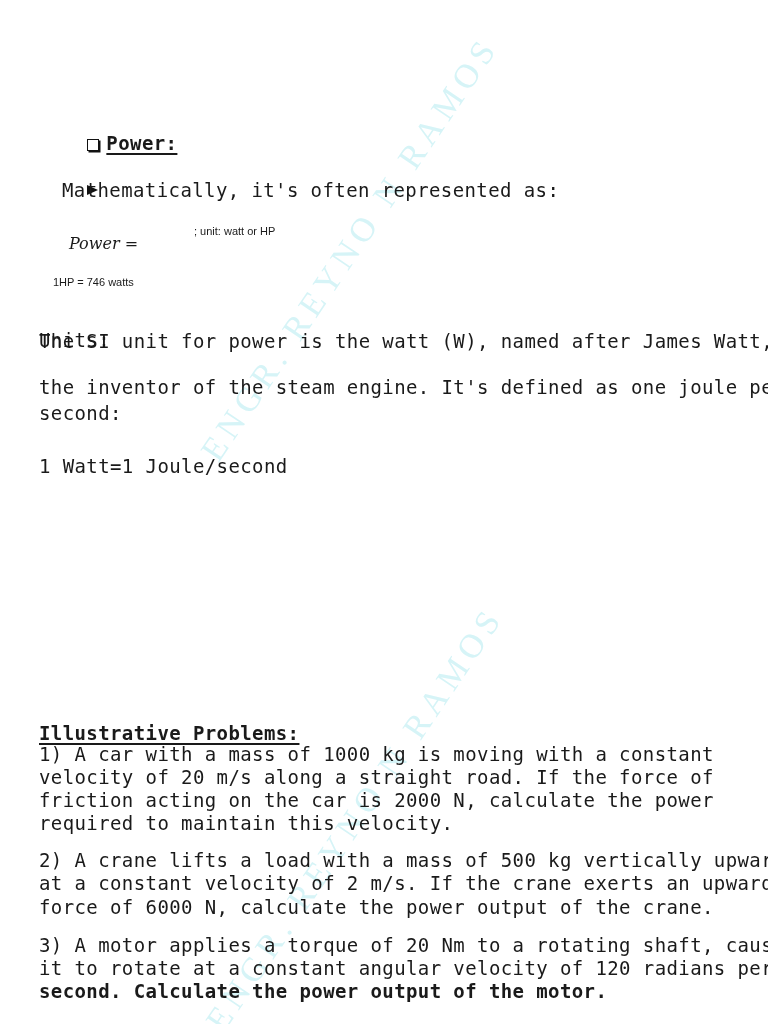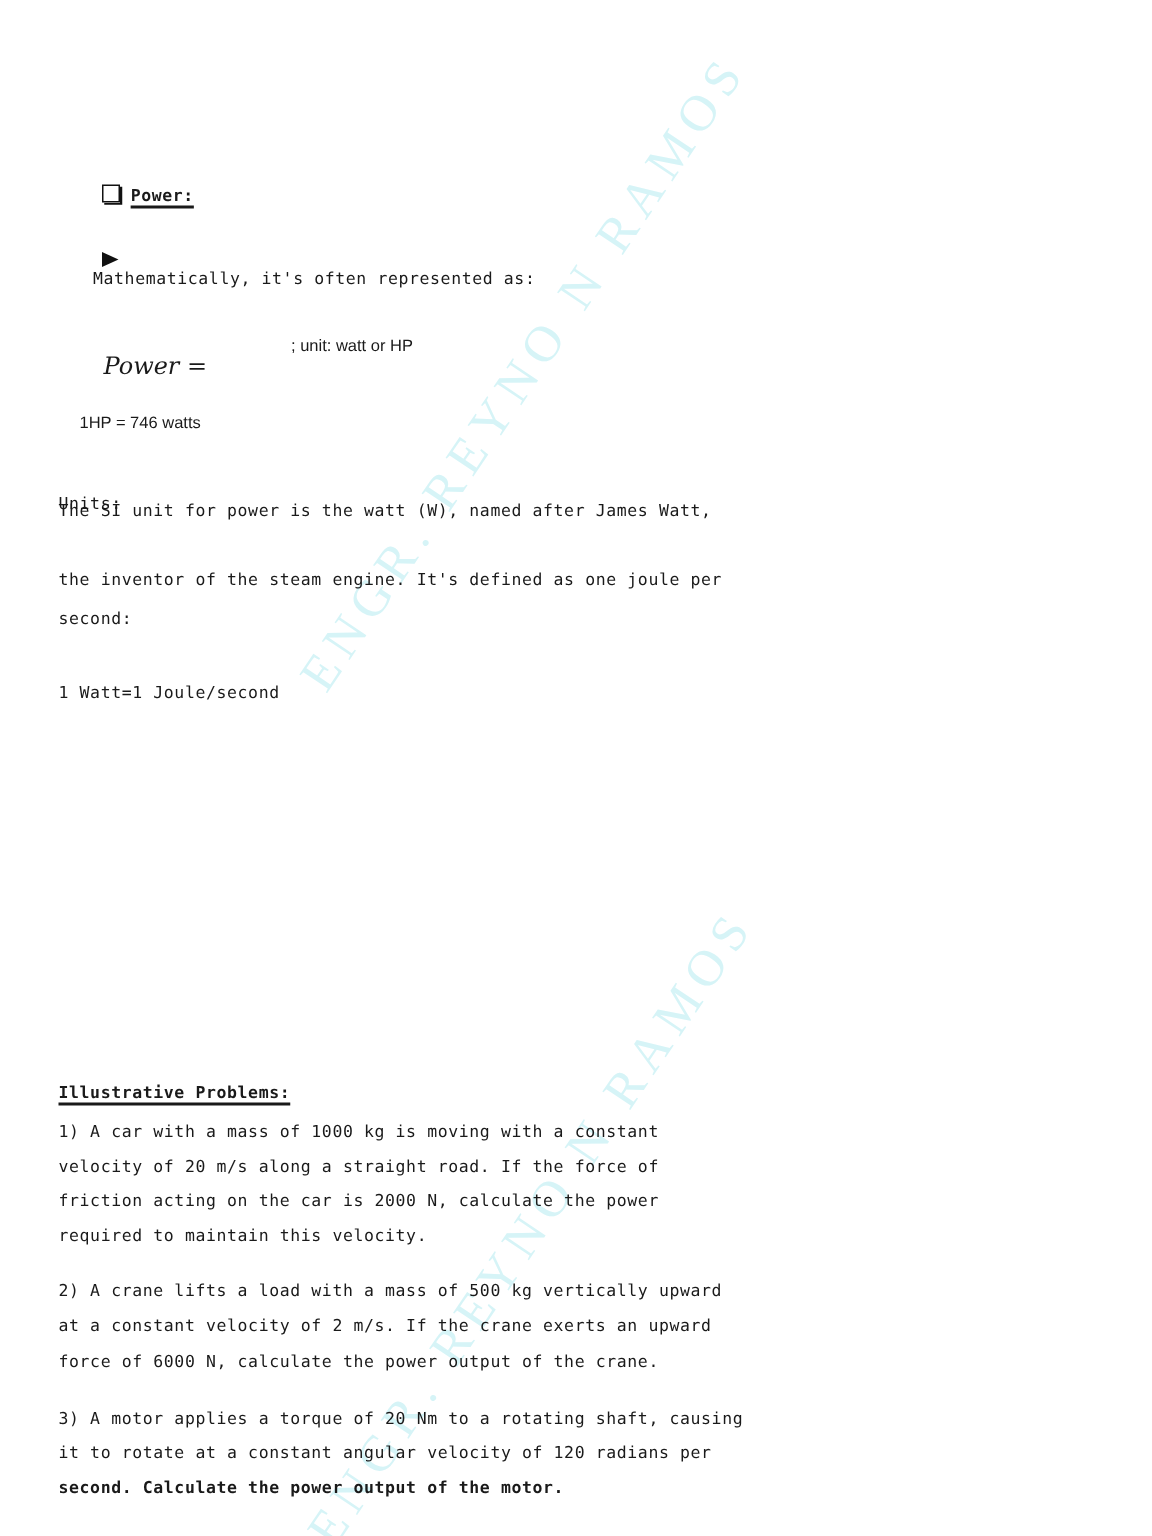--- a/index.html
+++ b/index.html
@@ -9,21 +9,21 @@
     }
     body {
       width: 768px;
       height: 1024px;
       position: relative;
       overflow: hidden;
       color: #1a1a1a;
     }
     .mono {
       font-family: "DejaVu Sans Mono", "Liberation Mono", monospace;
-      font-size: 11px;
+      font-size: 19px;
       letter-spacing: 0.4px;
     }
     .sans {
       font-family: Liberation Sans, sans-serif;
       font-size: 11px;
     }
     .abs { position: absolute; white-space: pre; }
 
     
     .watermark {

